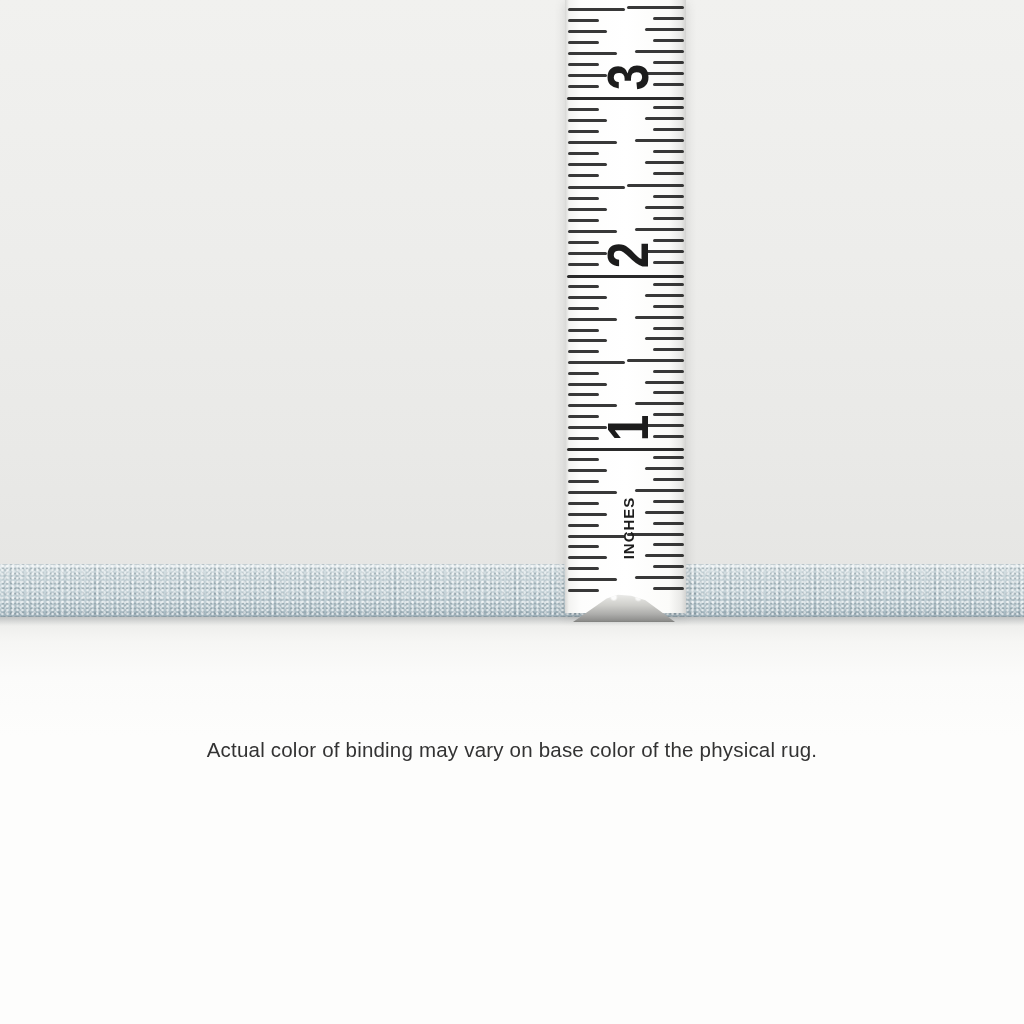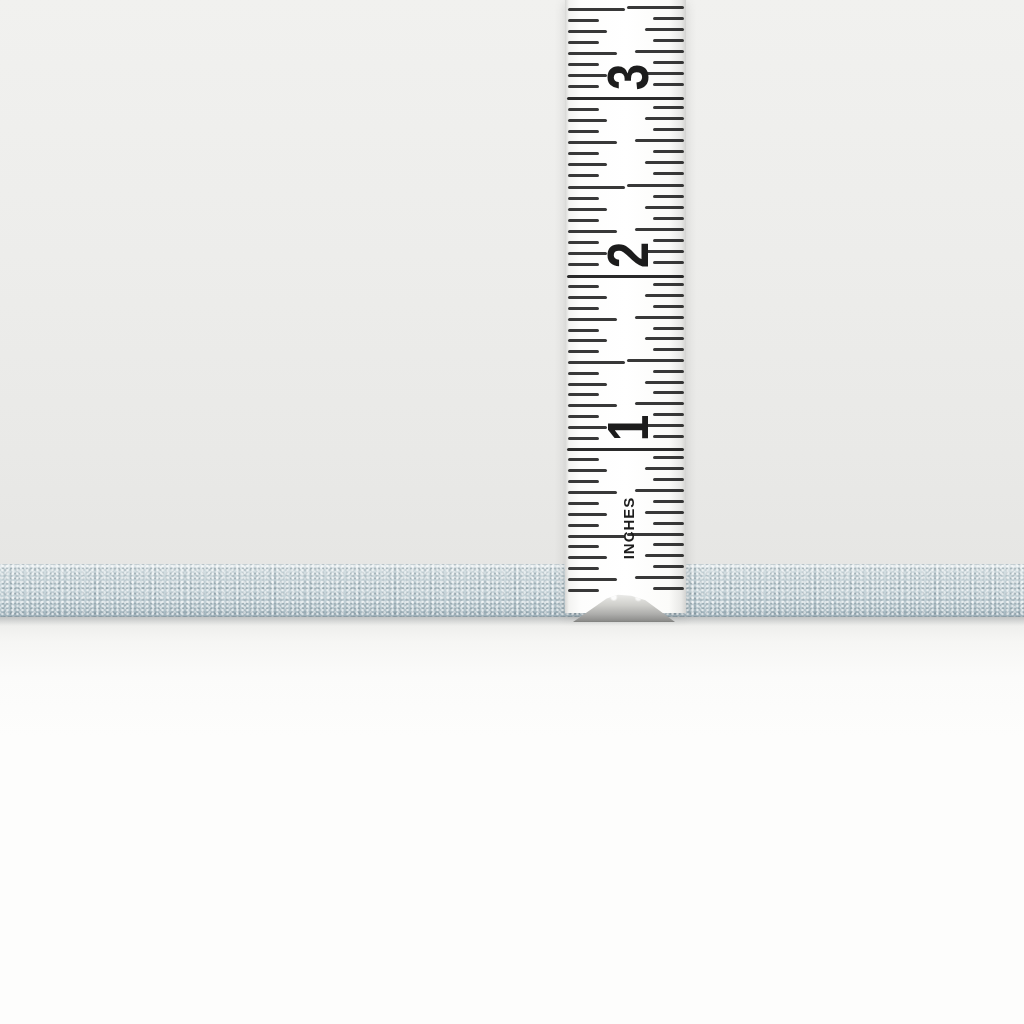--- a/index.html
+++ b/index.html
@@ -201,15 +201,16 @@
       </div>
     <span class="inch-num num-1">1</span>
     <span class="inch-num num-2">2</span>
     <span class="inch-num num-3">3</span>
     <span class="unit-label">INCHES</span>
   </div>
 
   <div class="metal-tip"></div>
 
   <div class="caption">
+    <p>Actual color of binding may vary on base color of the physical rug.</p>
   </div>
 
 </div>
 
 </body></html>

